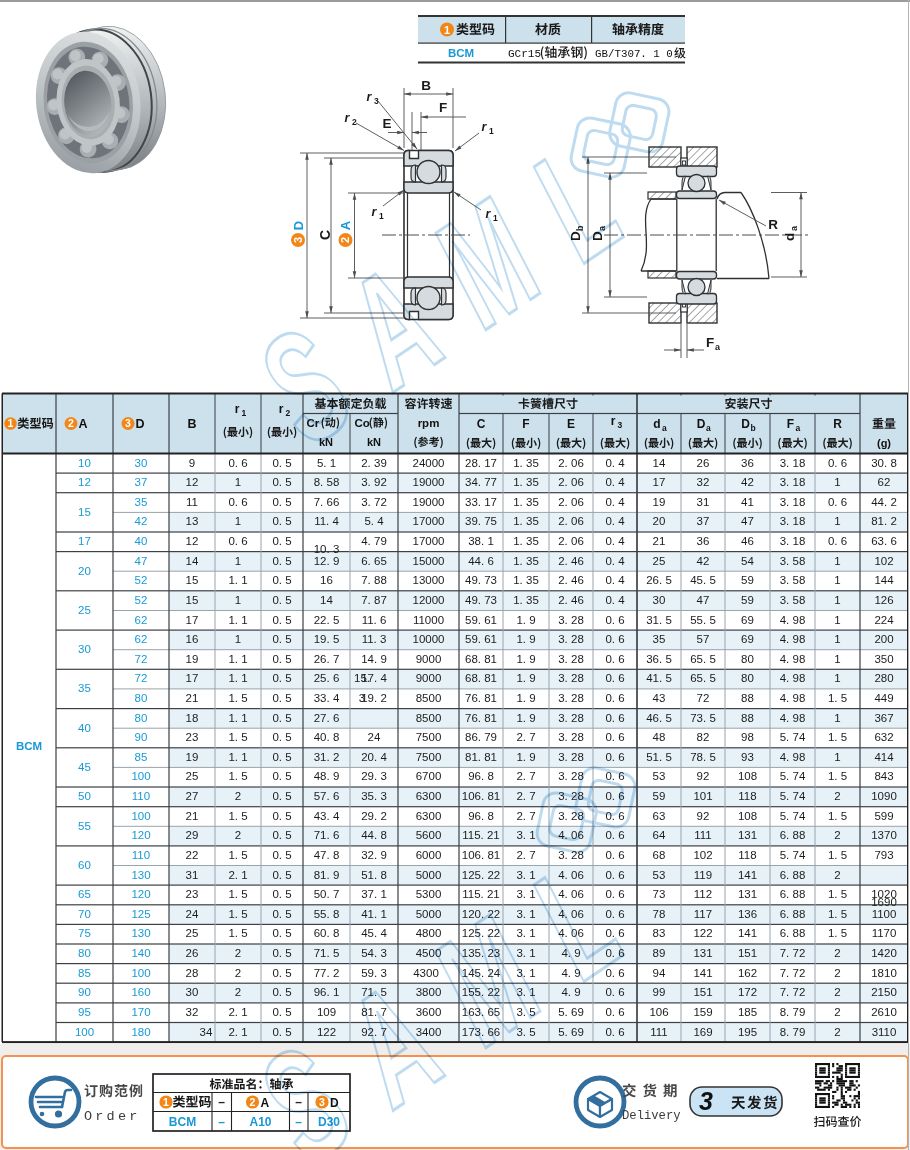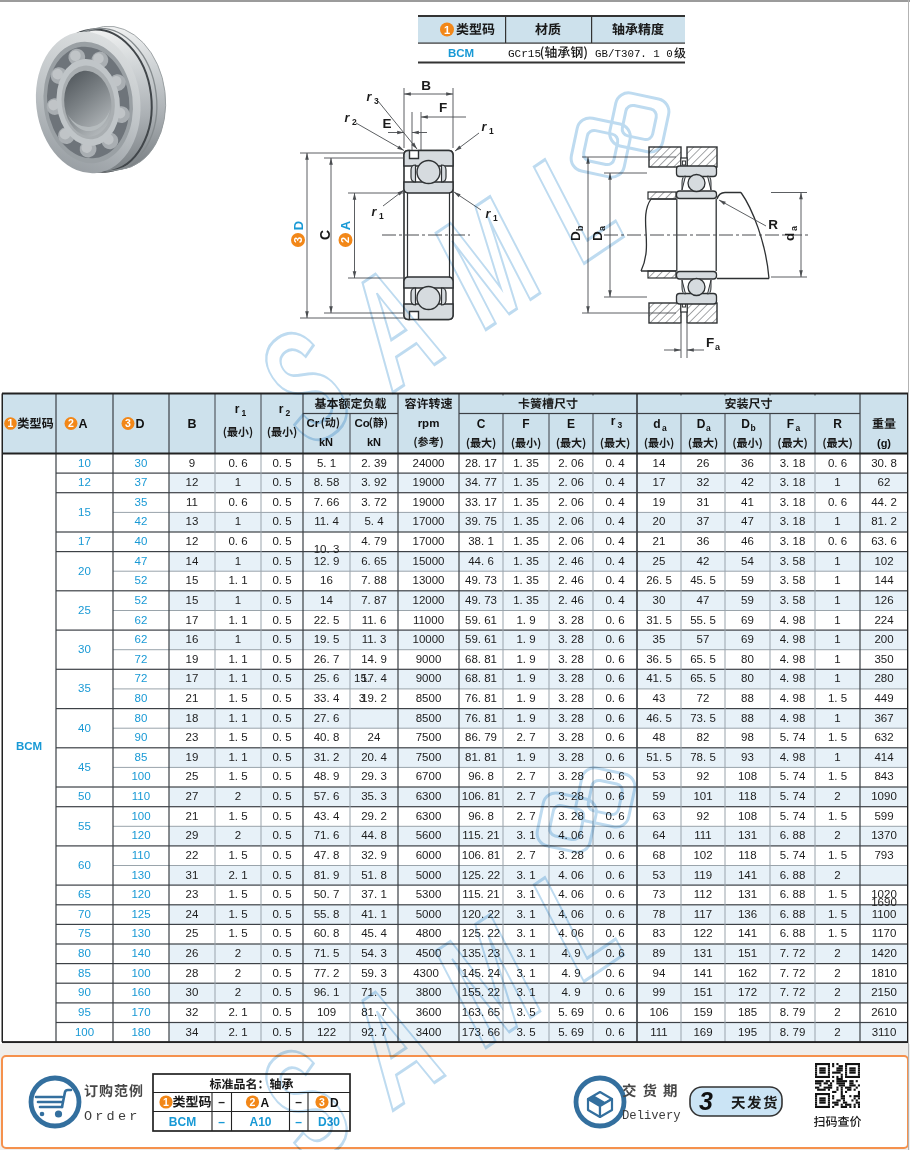--- a/index.html
+++ b/index.html
@@ -705,21 +705,21 @@
 <div class="a ct" style="left:504px;top:1002.9px;width:44px;height:19.6px;line-height:19.6px">3. 5</div>
 <div class="a ct" style="left:550px;top:1002.9px;width:42px;height:19.6px;line-height:19.6px">5. 69</div>
 <div class="a ct" style="left:594px;top:1002.9px;width:42px;height:19.6px;line-height:19.6px">0. 6</div>
 <div class="a ct" style="left:638px;top:1002.9px;width:42px;height:19.6px;line-height:19.6px">106</div>
 <div class="a ct" style="left:682px;top:1002.9px;width:42px;height:19.6px;line-height:19.6px">159</div>
 <div class="a ct" style="left:726px;top:1002.9px;width:43px;height:19.6px;line-height:19.6px">185</div>
 <div class="a ct" style="left:771px;top:1002.9px;width:43px;height:19.6px;line-height:19.6px">8. 79</div>
 <div class="a ct" style="left:816px;top:1002.9px;width:43px;height:19.6px;line-height:19.6px">2</div>
 <div class="a ct" style="left:861px;top:1002.9px;width:46px;height:19.6px;line-height:19.6px">2610</div>
 <div class="a ct" style="left:114px;top:1022.5px;width:54px;height:19.6px;line-height:19.6px;color:#1899d5">180</div>
-<div class="a ct" style="left:170px;top:1022.5px;width:44px;height:19.6px;line-height:19.6px">34</div>
+<div class="a ct" style="left:184px;top:1022.5px;width:44px;height:19.6px;line-height:19.6px">34</div>
 <div class="a ct" style="left:216px;top:1022.5px;width:44px;height:19.6px;line-height:19.6px">2. 1</div>
 <div class="a ct" style="left:262px;top:1022.5px;width:40px;height:19.6px;line-height:19.6px">0. 5</div>
 <div class="a ct" style="left:304px;top:1022.5px;width:45px;height:19.6px;line-height:19.6px">122</div>
 <div class="a ct" style="left:351px;top:1022.5px;width:46px;height:19.6px;line-height:19.6px">92. 7</div>
 <div class="a ct" style="left:399px;top:1022.5px;width:59px;height:19.6px;line-height:19.6px">3400</div>
 <div class="a ct" style="left:460px;top:1022.5px;width:42px;height:19.6px;line-height:19.6px">173. 66</div>
 <div class="a ct" style="left:504px;top:1022.5px;width:44px;height:19.6px;line-height:19.6px">3. 5</div>
 <div class="a ct" style="left:550px;top:1022.5px;width:42px;height:19.6px;line-height:19.6px">5. 69</div>
 <div class="a ct" style="left:594px;top:1022.5px;width:42px;height:19.6px;line-height:19.6px">0. 6</div>
 <div class="a ct" style="left:638px;top:1022.5px;width:42px;height:19.6px;line-height:19.6px">111</div>

